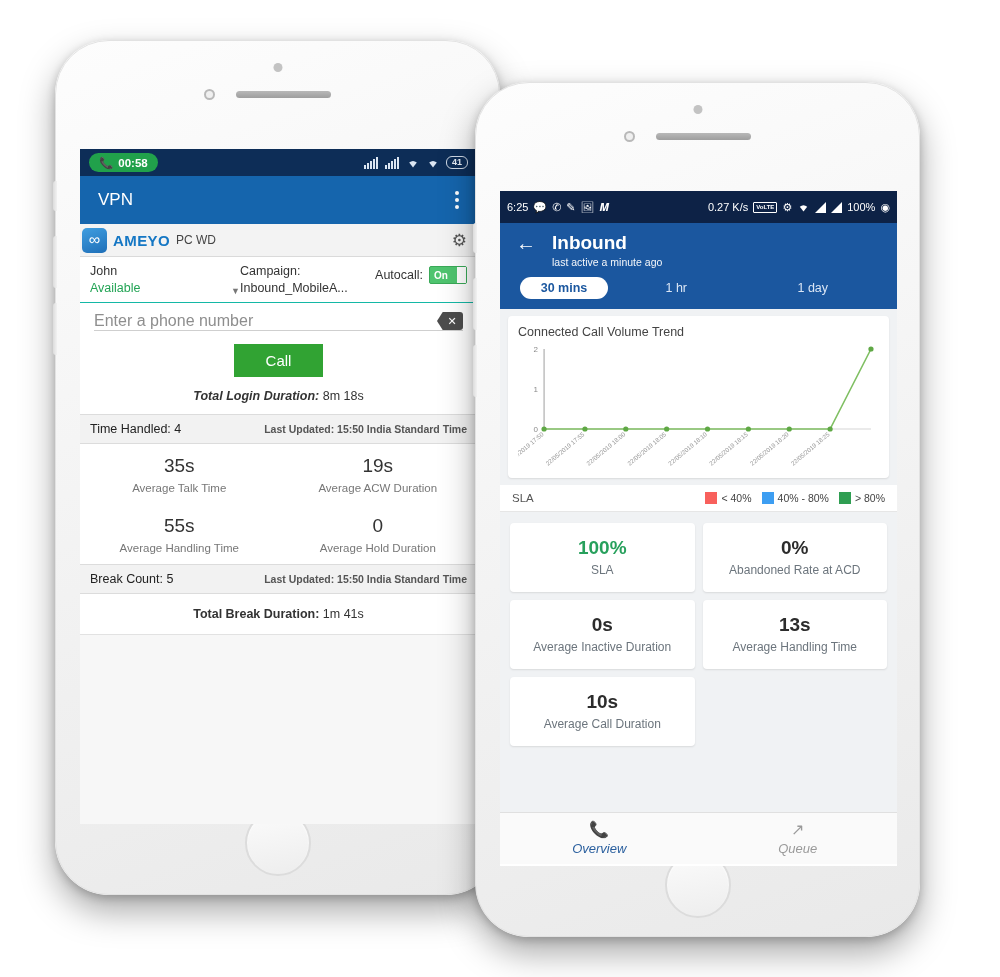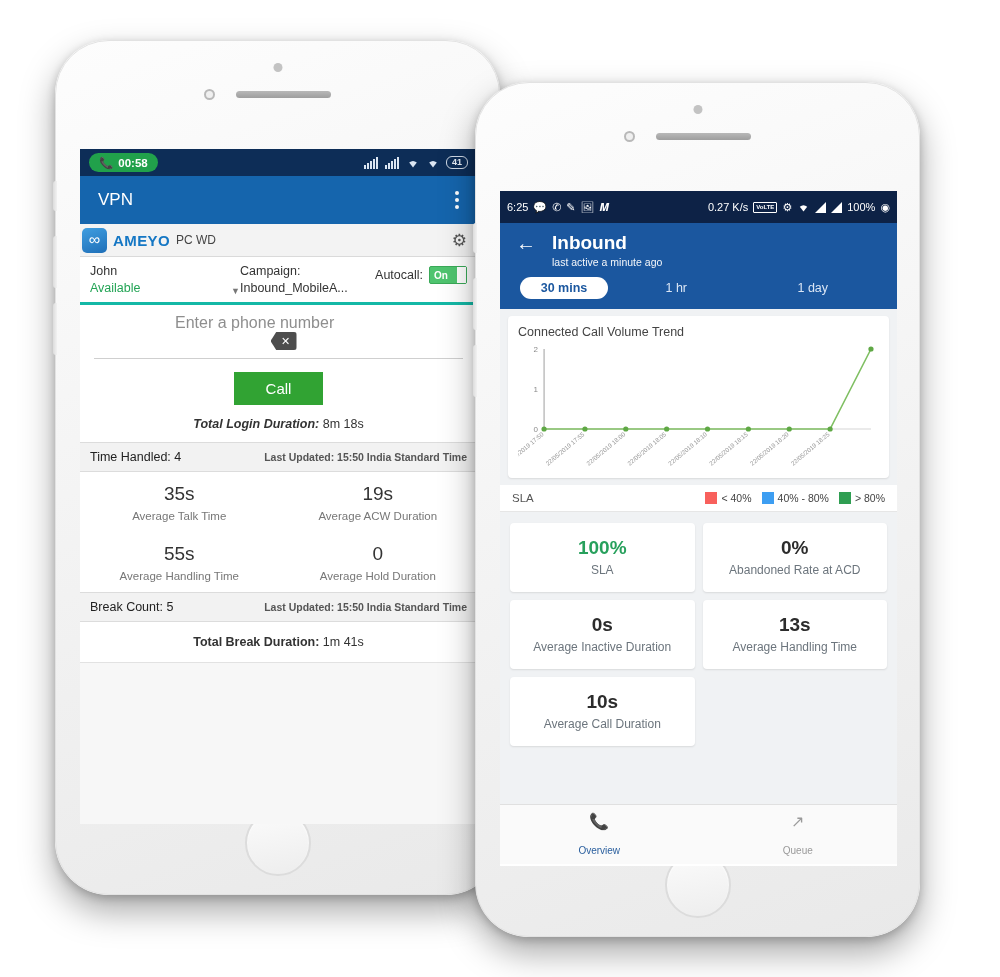--- a/index.html
+++ b/index.html
@@ -98,43 +98,42 @@
     background: linear-gradient(160deg,#3f9ee0,#1f6fb8);
     display: flex; align-items: center; justify-content: center;
     color: #fff; font-size: 16px; line-height: 1;
   }
   .ameyo-name { color: #1577c4; font-size: 15px; font-weight: bold; letter-spacing: .4px; }
   .ameyo-sub { color: #444; font-size: 12px; }
   .gear { font-size: 17px; color: #555; }
 
   .agent-row {
     display: flex; align-items: flex-start; padding: 7px 10px 6px;
-    border-bottom: 3px solid #14b8a6; background: #fff;
+    border-bottom: 1px solid #14b8a6; background: #fff;
   }
   .agent-col { flex: 0 0 150px; }
   .agent-name { font-size: 12.5px; color: #333; }
   .agent-status { font-size: 12.5px; color: #23a455; margin-top: 3px; }
   .sel-caret { font-size: 9px; color: #777; float: right; margin-top: 5px; }
   .camp-col { flex: 1; }
   .camp-lbl { font-size: 12.5px; color: #333; }
   .camp-val { font-size: 12.5px; color: #333; margin-top: 3px; }
   .auto-col { display: flex; align-items: center; gap: 6px; padding-top: 2px; }
   .auto-lbl { font-size: 12.5px; color: #333; }
   .toggle {
     width: 38px; height: 18px; background: #4fc46f; border: 1px solid #3aa958;
     display: flex; align-items: center; border-radius: 2px;
   }
   .toggle span { color: #fff; font-size: 10px; font-weight: bold; padding-left: 4px; }
   .toggle i { width: 9px; height: 16px; background: #fff; margin-left: auto; display: block; }
 
   .dial-area { background: #fff; padding: 9px 14px 0; }
   .dial-input {
     display: flex; align-items: center; border-bottom: 1px solid #cfcfcf;
-    padding-bottom: 8px;
-    flex-direction: column;
+    padding-bottom: 0;
   }
   .dial-input input {
     flex: 1; border: none; outline: none; font-size: 16px; color: #333;
     font-family: "Liberation Sans", sans-serif; background: transparent;
   }
   .dial-input input::placeholder { color: #8e8e8e; }
   .bksp {
     width: 26px; height: 18px; background: #4d4d4d; color: #fff; font-size: 11px;
     display: flex; align-items: center; justify-content: center;
     border-radius: 3px 3px 3px 3px; margin-left: 10px;
@@ -217,21 +216,21 @@
   .mcard .v.green { color: #27a05c; }
   .mcard .l { font-size: 12px; color: #6c757d; margin-top: 4px; }
   .r-spacer { flex: 1; }
 
   .r-nav {
     display: flex; background: #fafafa; border-top: 1px solid #e0e0e0;
     padding: 7px 0 8px;
   }
   .r-nav-item { flex: 1; text-align: center; cursor: pointer; }
   .r-nav-item .ic { font-size: 16px; line-height: 19px; }
-  .r-nav-item .lb { font-size: 10px; margin-top: 14px; }
+  .r-nav-item .lb { font-size: 13px; margin-top: 2px; font-style: italic; }
   .r-nav-item.active .ic, .r-nav-item.active .lb { color: #2a5f9e; }
   .r-nav-item.inactive .ic, .r-nav-item.inactive .lb { color: #9a9a9a; }
 </style>
 </head>
 <body>
 
 <div class="stage">
 
   <div class="phone left">
     <div class="side-btn sb1"></div>

